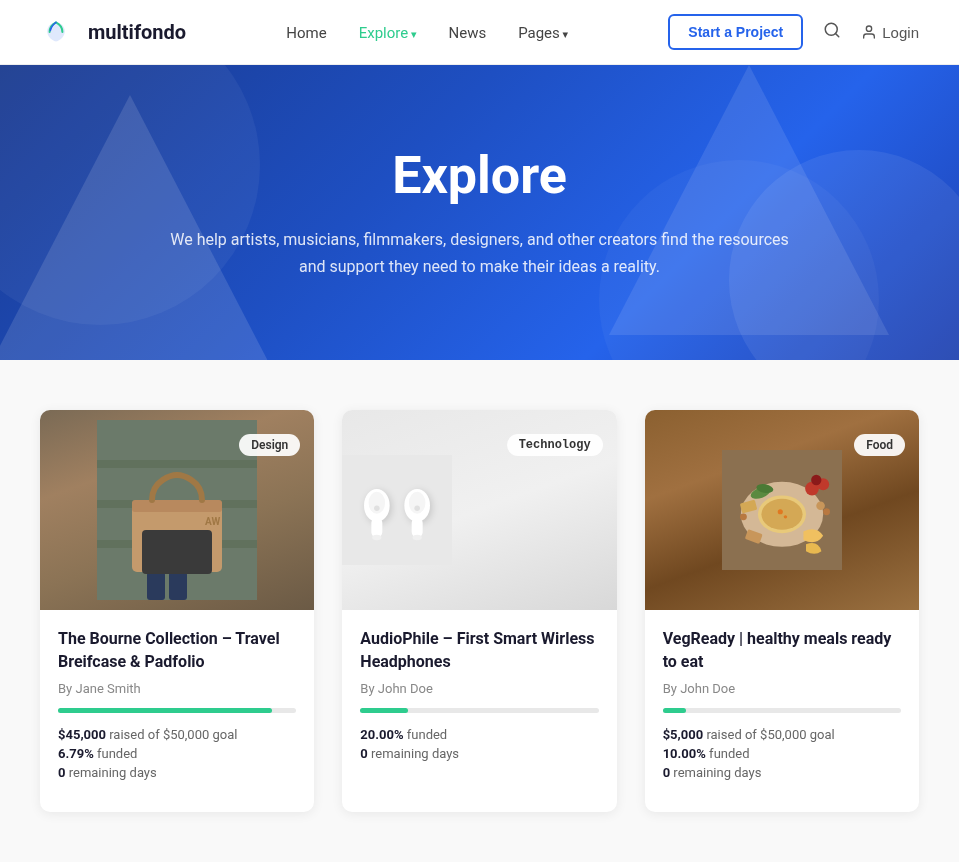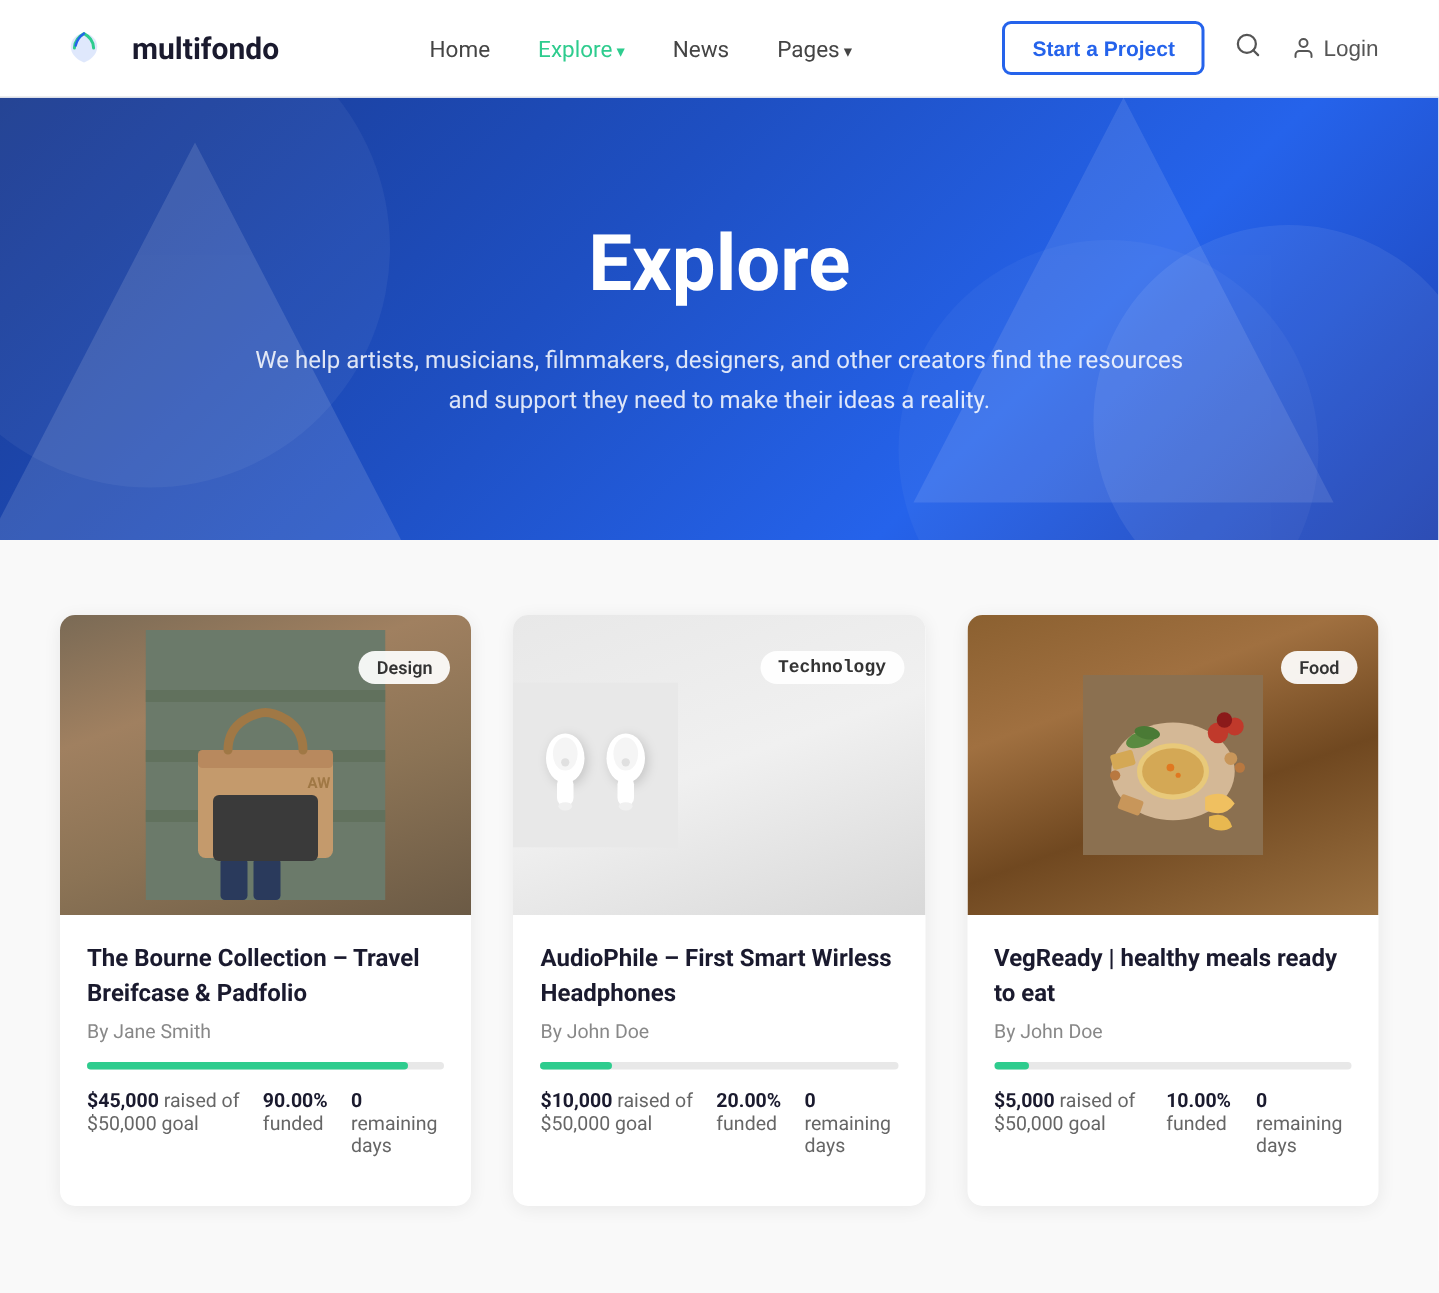--- a/index.html
+++ b/index.html
@@ -206,21 +206,21 @@
       border-radius: 3px;
       margin-bottom: 14px;
     }
     .progress-bar-fill {
       height: 100%;
       background: #2ecc8e;
       border-radius: 3px;
     }
     .card-stats {
       display: flex;
-      flex-direction: row;
+      flex-direction: column;
       gap: 4px;
     }
     .stat-row {
       font-size: 13px;
       color: #666;
     }
     .stat-row strong {
       color: #1a1a2e;
       font-weight: 700;
     }
@@ -332,21 +332,21 @@
         <div class="card-author">By Jane Smith</div>
         <div class="progress-bar-wrap">
           <div class="progress-bar-fill" style="width: 90%"></div>
         </div>
         <div class="card-stats">
           <div class="stat-row">
             <strong>$45,000</strong>
             <span> raised of <span>$50,000</span> goal</span>
           </div>
           <div class="stat-row">
-            <strong>90.00%</strong>
+            <strong>6.79%</strong>
             <span class="funded-label"> funded</span>
           </div>
           <div class="stat-row">
             <strong>0</strong>
             <span class="remaining-label"> remaining days</span>
           </div>
         </div>
       </div>
     </div>
 
@@ -372,24 +372,20 @@
         <span class="card-badge">Technology</span>
       </div>
       <div class="card-body">
         <div class="card-title">AudioPhile – First Smart Wirless Headphones</div>
         <div class="card-author">By John Doe</div>
         <div class="progress-bar-wrap">
           <div class="progress-bar-fill" style="width: 20%"></div>
         </div>
         <div class="card-stats">
           <div class="stat-row">
-            <strong>$10,000</strong>
-            <span> raised of <span>$50,000</span> goal</span>
-          </div>
-          <div class="stat-row">
             <strong>20.00%</strong>
             <span class="funded-label"> funded</span>
           </div>
           <div class="stat-row">
             <strong>0</strong>
             <span class="remaining-label"> remaining days</span>
           </div>
         </div>
       </div>
     </div>

